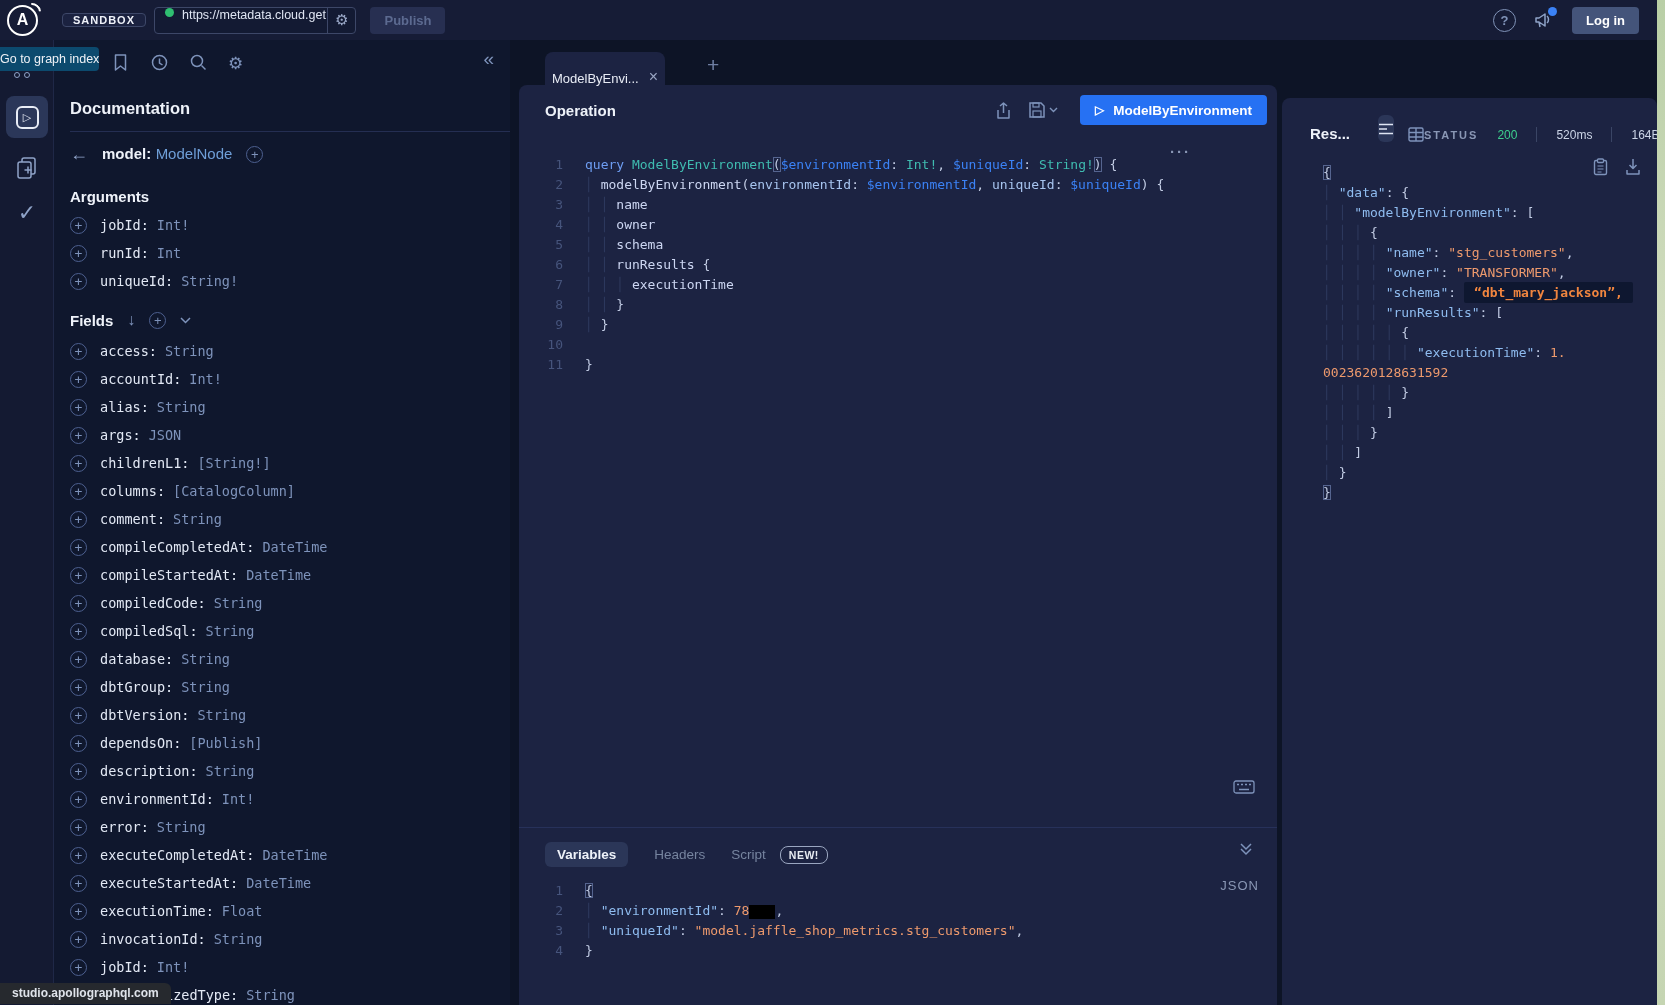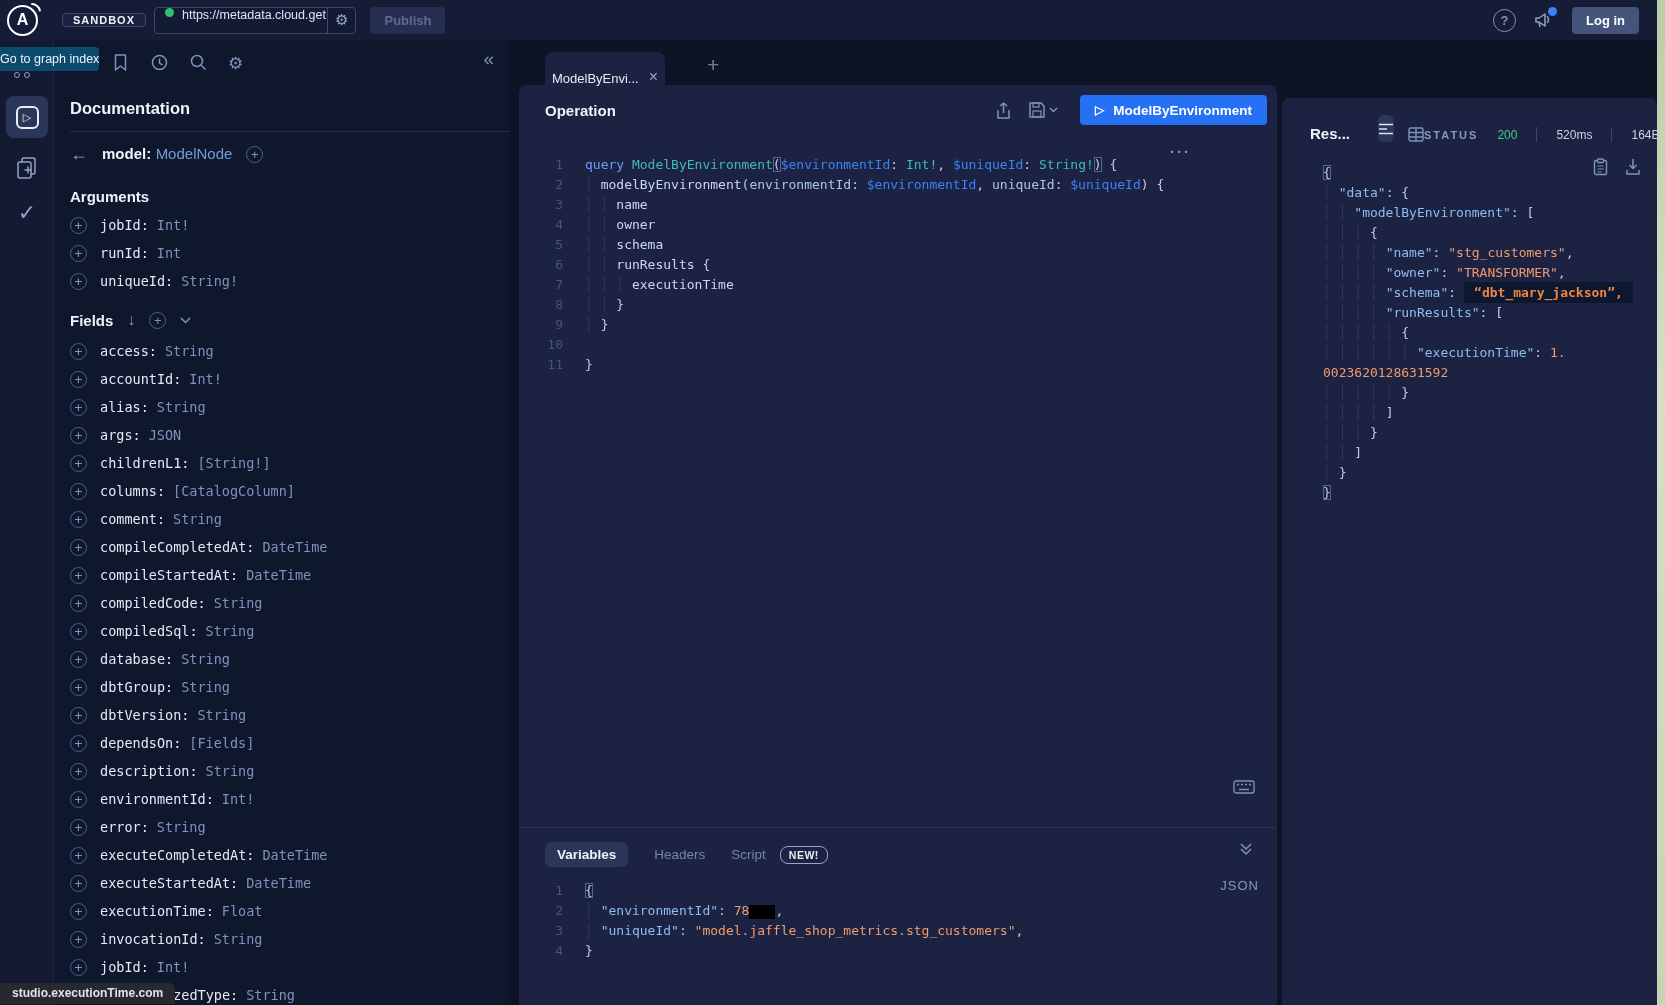--- a/index.html
+++ b/index.html
@@ -205,21 +205,21 @@
         <div class="doc-row"><span class="plus-circle">+</span><span class="doc-fname">childrenL1:</span><span class="doc-ftype" style="margin-left: -5px;">[String!]</span></div>
         <div class="doc-row"><span class="plus-circle">+</span><span class="doc-fname">columns:</span><span class="doc-ftype" style="margin-left: -5px;">[CatalogColumn]</span></div>
         <div class="doc-row"><span class="plus-circle">+</span><span class="doc-fname">comment:</span><span class="doc-ftype" style="margin-left: -5px;">String</span></div>
         <div class="doc-row"><span class="plus-circle">+</span><span class="doc-fname">compileCompletedAt:</span><span class="doc-ftype" style="margin-left: -5px;">DateTime</span></div>
         <div class="doc-row"><span class="plus-circle">+</span><span class="doc-fname">compileStartedAt:</span><span class="doc-ftype" style="margin-left: -5px;">DateTime</span></div>
         <div class="doc-row"><span class="plus-circle">+</span><span class="doc-fname">compiledCode:</span><span class="doc-ftype" style="margin-left: -5px;">String</span></div>
         <div class="doc-row"><span class="plus-circle">+</span><span class="doc-fname">compiledSql:</span><span class="doc-ftype" style="margin-left: -5px;">String</span></div>
         <div class="doc-row"><span class="plus-circle">+</span><span class="doc-fname">database:</span><span class="doc-ftype" style="margin-left: -5px;">String</span></div>
         <div class="doc-row"><span class="plus-circle">+</span><span class="doc-fname">dbtGroup:</span><span class="doc-ftype" style="margin-left: -5px;">String</span></div>
         <div class="doc-row"><span class="plus-circle">+</span><span class="doc-fname">dbtVersion:</span><span class="doc-ftype" style="margin-left: -5px;">String</span></div>
-        <div class="doc-row"><span class="plus-circle">+</span><span class="doc-fname">dependsOn:</span><span class="doc-ftype" style="margin-left: -5px;">[Fields]</span></div>
+        <div class="doc-row"><span class="plus-circle">+</span><span class="doc-fname">dependsOn:</span><span class="doc-ftype" style="margin-left: -5px;">[Publish]</span></div>
         <div class="doc-row"><span class="plus-circle">+</span><span class="doc-fname">description:</span><span class="doc-ftype" style="margin-left: -5px;">String</span></div>
         <div class="doc-row"><span class="plus-circle">+</span><span class="doc-fname">environmentId:</span><span class="doc-ftype" style="margin-left: -5px;">Int!</span></div>
         <div class="doc-row"><span class="plus-circle">+</span><span class="doc-fname">error:</span><span class="doc-ftype" style="margin-left: -5px;">String</span></div>
         <div class="doc-row"><span class="plus-circle">+</span><span class="doc-fname">executeCompletedAt:</span><span class="doc-ftype" style="margin-left: -5px;">DateTime</span></div>
         <div class="doc-row"><span class="plus-circle">+</span><span class="doc-fname">executeStartedAt:</span><span class="doc-ftype" style="margin-left: -5px;">DateTime</span></div>
         <div class="doc-row"><span class="plus-circle">+</span><span class="doc-fname">executionTime:</span><span class="doc-ftype" style="margin-left: -5px;">Float</span></div>
         <div class="doc-row"><span class="plus-circle">+</span><span class="doc-fname">invocationId:</span><span class="doc-ftype" style="margin-left: -5px;">String</span></div>
         <div class="doc-row"><span class="plus-circle">+</span><span class="doc-fname">jobId:</span><span class="doc-ftype" style="margin-left: -5px;">Int!</span></div>
         <div class="doc-row"><span class="plus-circle">+</span><span class="doc-fname">materializedType:</span><span class="doc-ftype" style="margin-left: -5px;">String</span></div>
       </div>
@@ -353,15 +353,15 @@
           <rect x="4.5" y="1" width="6" height="3.5" rx="1" stroke="#7e93bb" stroke-width="1.3" fill="#1c2342"></rect>
           <path d="M4.5 8h6M4.5 11h6M4.5 14h4" stroke="#7e93bb" stroke-width="1.2"></path>
         </svg>
       <svg width="16" height="17" viewBox="0 0 16 17">
           <path d="M8 1v9M4.5 7L8 10.5 11.5 7M2 12v4h12v-4" stroke="#7e93bb" stroke-width="1.5" fill="none" stroke-linejoin="round"></path>
         </svg>
     </div>
   </div>
 
   <div class="tooltip">Go to graph index</div>
-  <div class="statusbar">studio.executionTime.com</div>
+  <div class="statusbar">studio.apollographql.com</div>
   <div class="greenstrip"></div>
 </div>
 
 </body></html>

